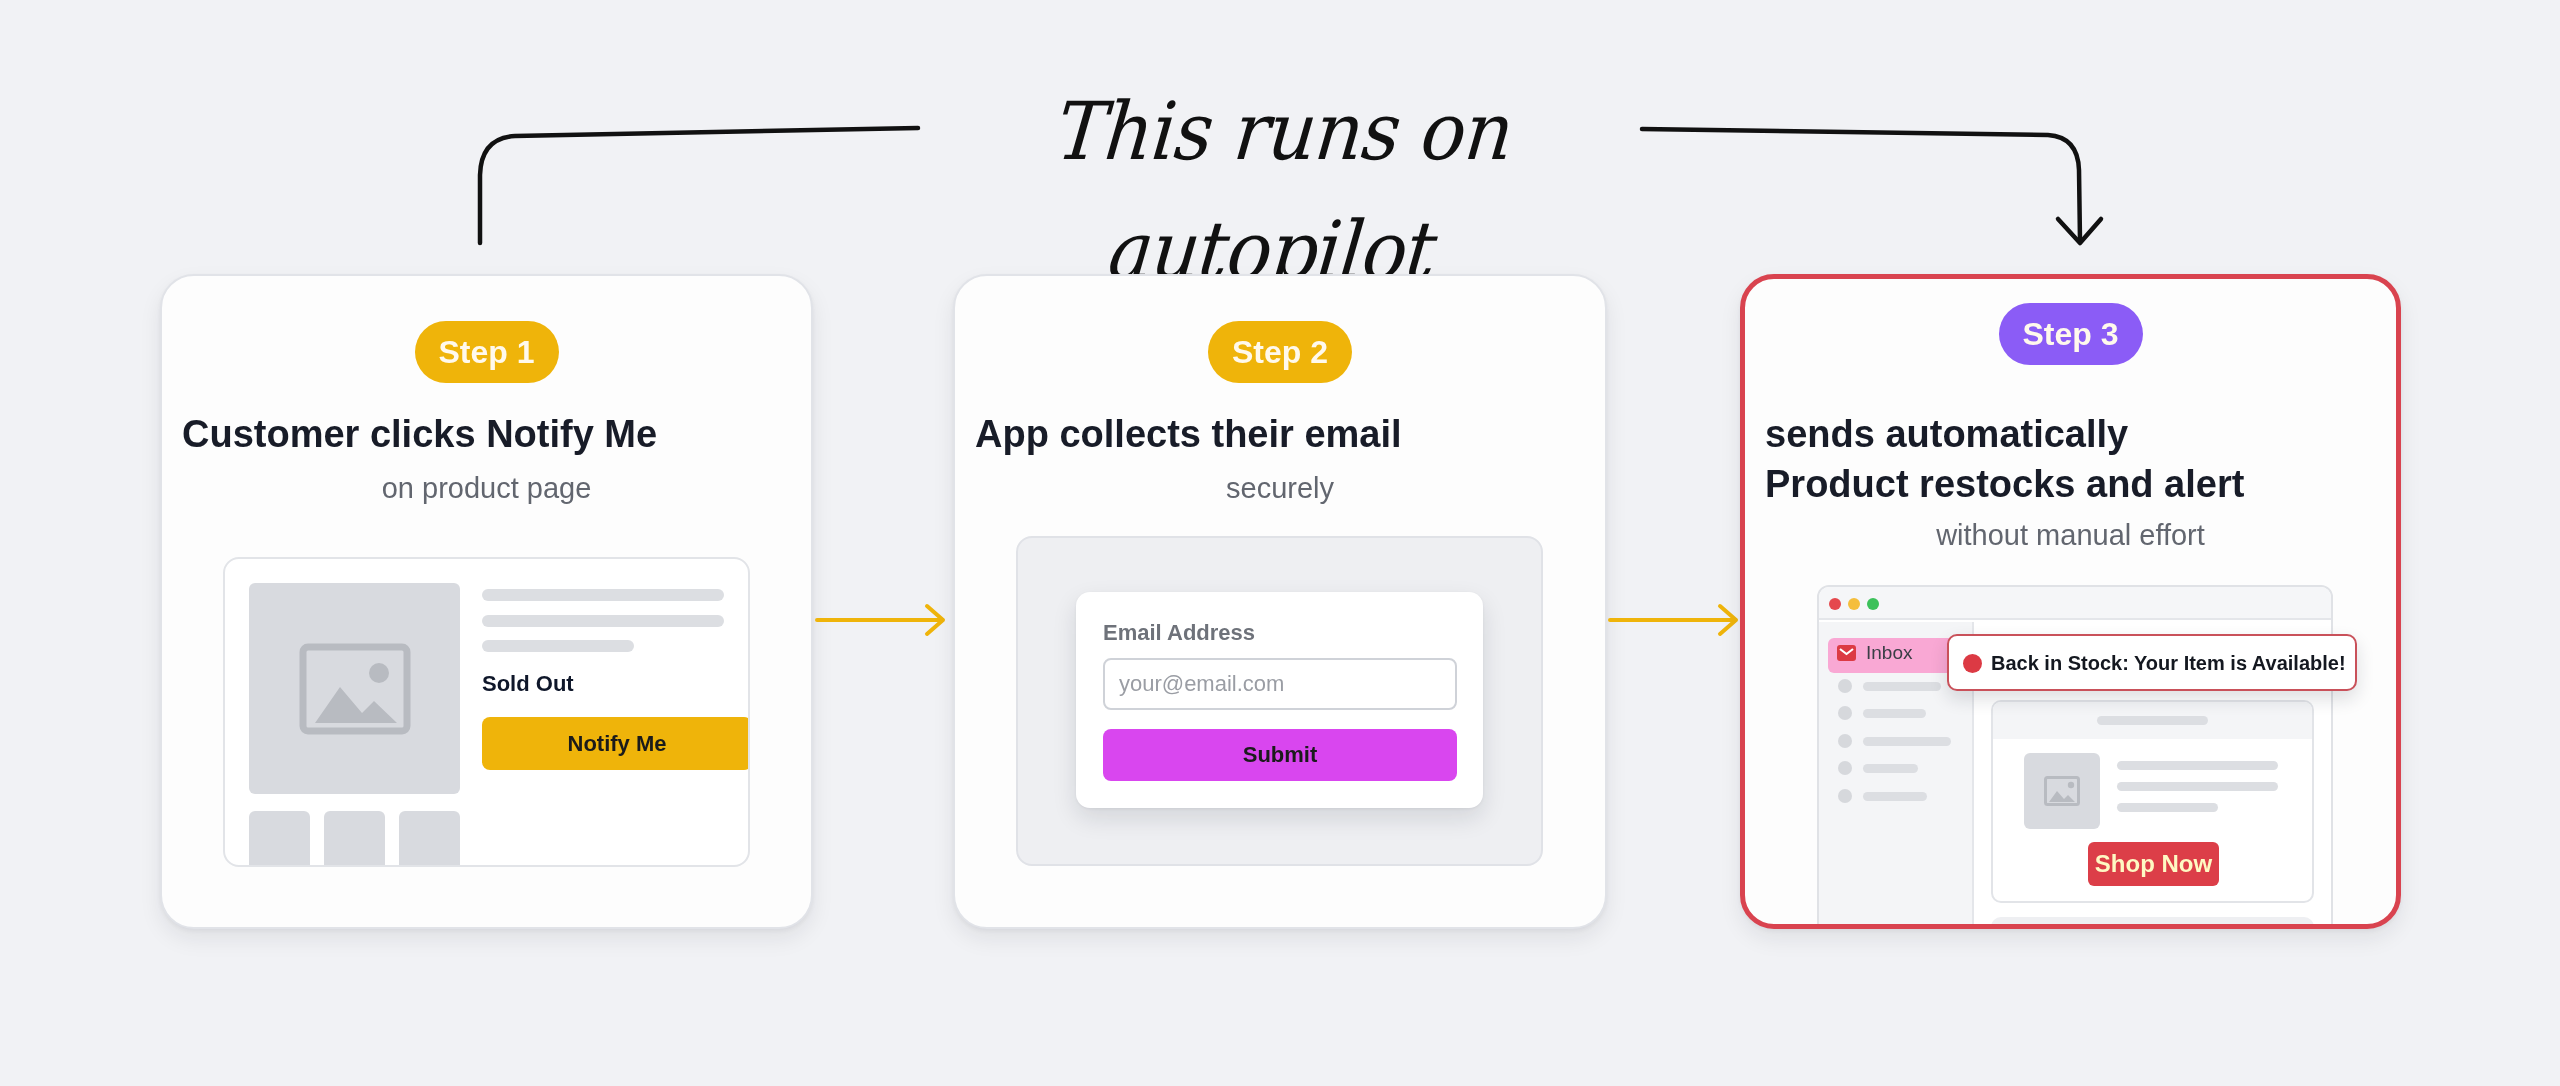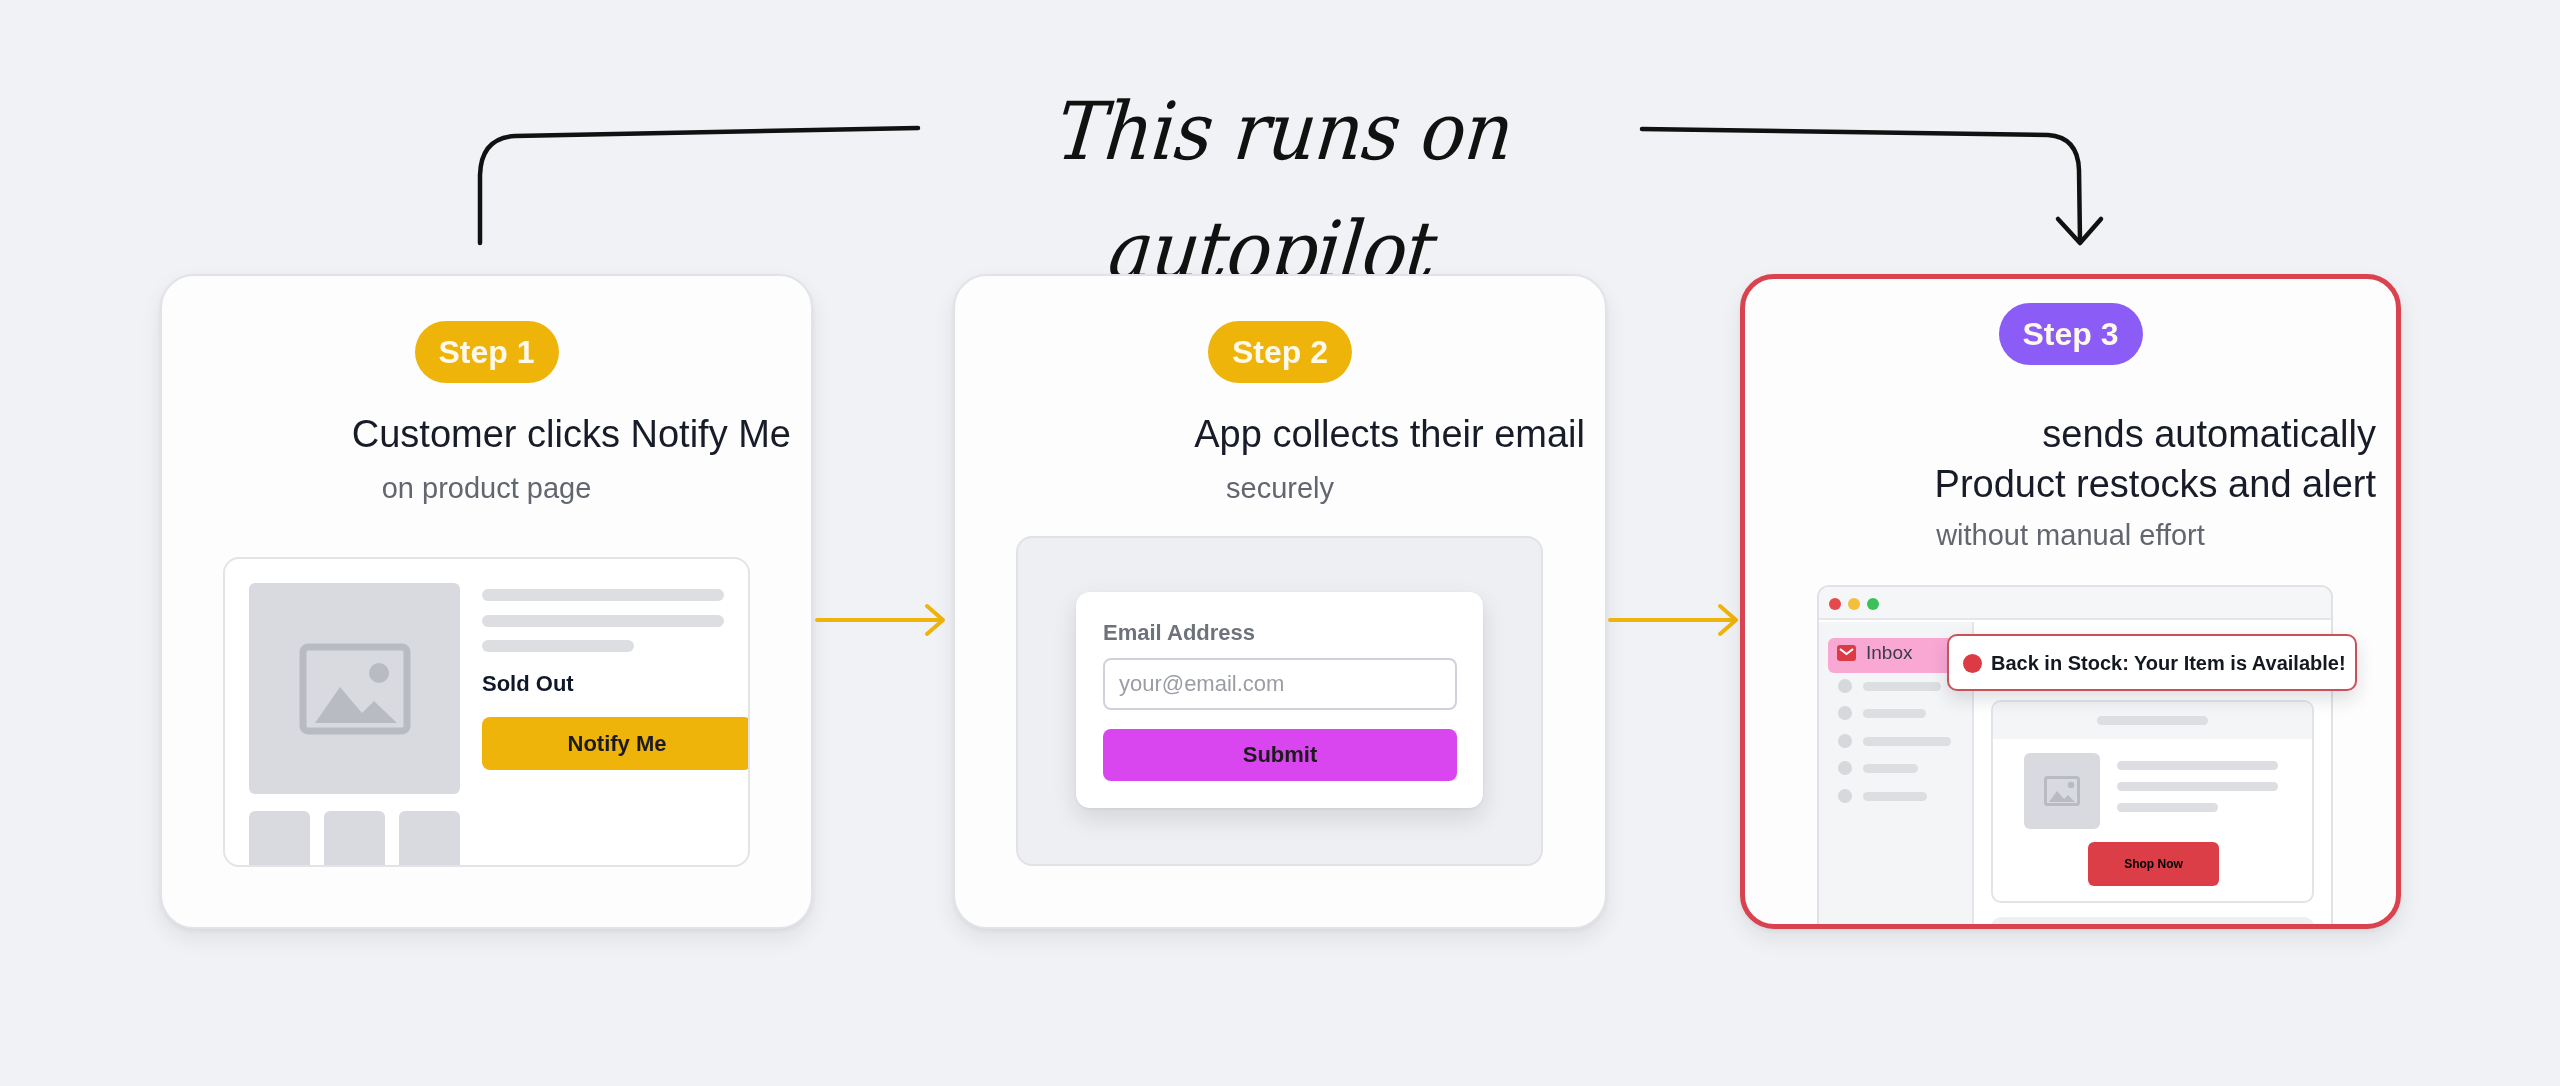--- a/index.html
+++ b/index.html
@@ -36,21 +36,21 @@
   }
   .card.active { border: 5px solid #D9434F; }
   .badge {
     position: absolute; top: 45px; left: 50%; transform: translateX(-50%);
     height: 62px; padding: 0 24px; border-radius: 31px;
     font-size: 32px; font-weight: bold; color: #FFF9EC;
     line-height: 62px; white-space: nowrap;
   }
   .card-title {
     position: absolute; left: 20px; right: 20px; top: 133px;
-    text-align: right; font-size: 38px; font-weight: normal; color: #181C28;
+    text-align: left; font-size: 38px; font-weight: bold; color: #181C28;
     line-height: 50px;
   }
   .card-sub {
     position: absolute; left: 20px; right: 20px;
     text-align: center; font-size: 29px; color: #62666F; line-height: 40px;
   }
 
   
   .pp-box {
     position: absolute; left: 61px; top: 281px; width: 527px; height: 310px;
@@ -110,21 +110,21 @@
   .list-bar { position: absolute; left: 44px; height: 9px; border-radius: 5px; background: #DCDEE2; }
   .email-card {
     position: absolute; left: 172px; top: 113px; width: 323px; height: 203px;
     background: #fff; border: 2px solid #E2E4E8; border-radius: 10px; overflow: hidden;
   }
   .email-head { position: absolute; left: 0; right: 0; top: 0; height: 37px; background: #F4F5F7; }
   .email-img { position: absolute; left: 31px; top: 51px; width: 76px; height: 76px; background: #D8DADF; border-radius: 6px; }
   .shop-btn {
     position: absolute; left: 95px; top: 140px; width: 131px; height: 44px;
     background: #DC3E48; border: none; border-radius: 6px;
-    font-family: "Liberation Sans", sans-serif; font-size: 12px; font-weight: bold; color: #000000;
+    font-family: "Liberation Sans", sans-serif; font-size: 24px; font-weight: bold; color: #fef9c3;
   }
   .email-card2 { position: absolute; left: 172px; top: 330px; width: 323px; height: 40px; background: #EEEFF2; border-radius: 10px; }
   .toast {
     position: absolute; left: 202px; top: 355px; width: 410px; height: 57px;
     background: #FFFFFF; border: 2px solid #C9515A; border-radius: 10px;
     box-shadow: 0 8px 18px rgba(20,25,40,0.14);
   }
   .toast-dot { position: absolute; left: 14px; top: 18px; width: 19px; height: 19px; border-radius: 50%; background: #DC3A44; }
   .toast-text { position: absolute; left: 42px; top: 16px; font-size: 20px; font-weight: bold; color: #141820; white-space: nowrap; }
 

